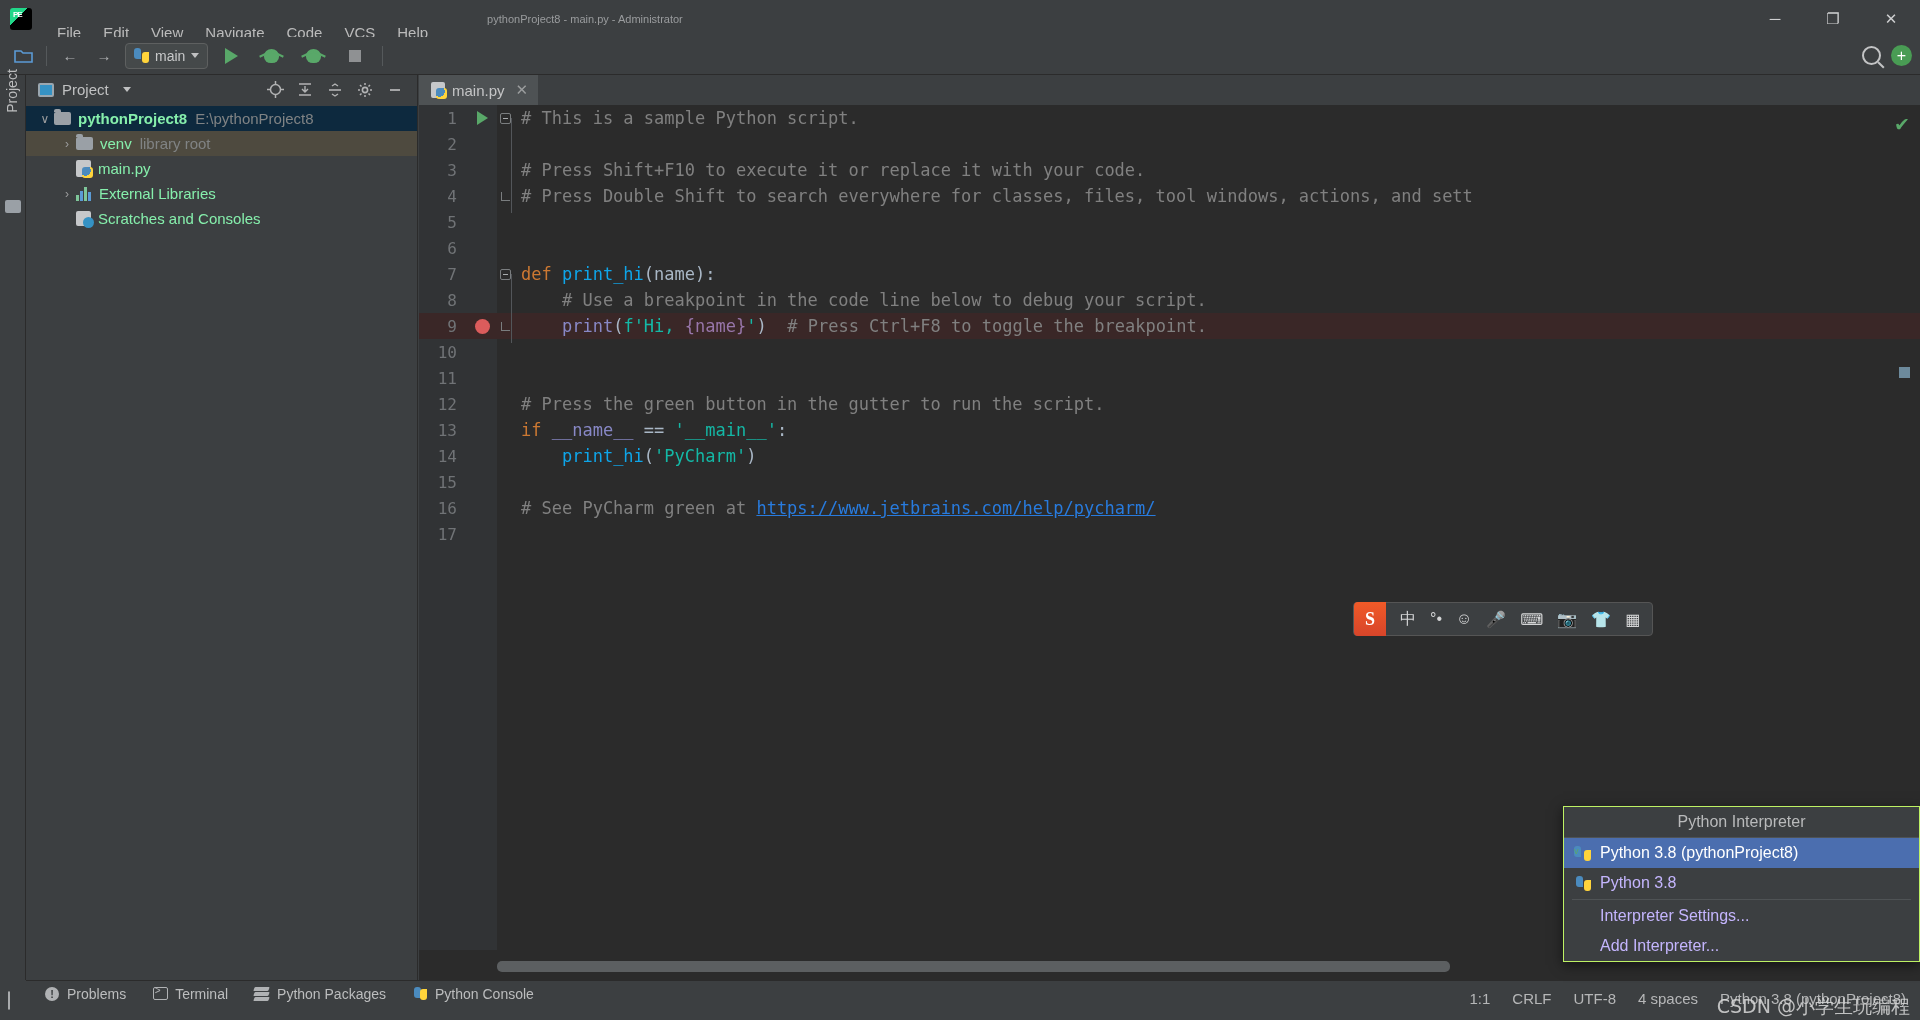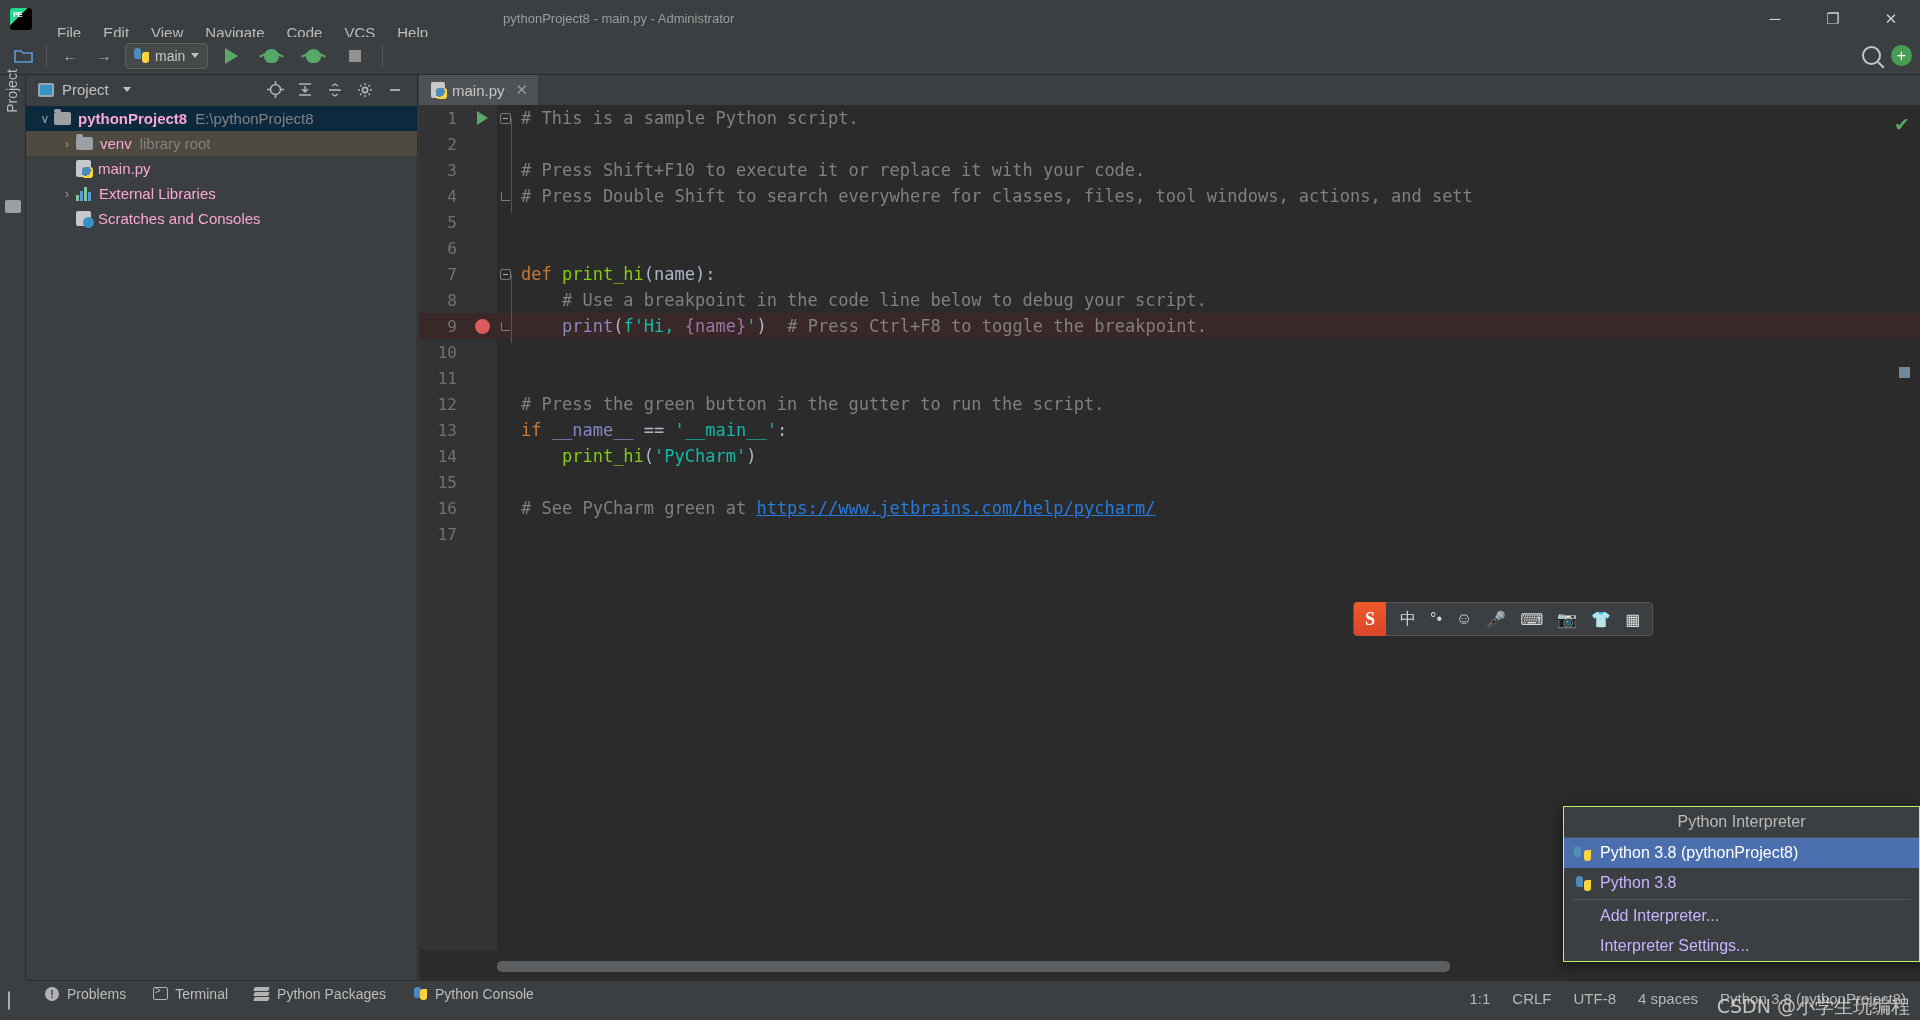--- a/index.html
+++ b/index.html
@@ -25,21 +25,21 @@
     content: "PE"; position: absolute; top: 2px; left: 3px;
     font-size: 8px; color: #fff; font-weight: bold; letter-spacing: -1px;
   }
   .menu { display: flex; align-items: center; height: 37px; margin-top: 28px; }
   .menu-item {
     padding: 0 11px; font-size: 15px; color: #bbbbbb; line-height: 37px;
     cursor: default; white-space: nowrap;
   }
   .menu-item .mn { text-decoration: underline; }
   .win-title {
-    margin-left: 64px; font-size: 13px; color: #9a9c9e; white-space: nowrap;
+    margin-left: 48px; font-size: 11px; color: #9a9c9e; white-space: nowrap;
   }
   .win-ctrls {
     position: absolute; right: 0; top: 0; height: 37px; display: flex; align-items: center;
   }
   .win-btn {
     width: 58px; height: 37px; display: flex; align-items: center; justify-content: center;
     color: #cfd0d1; font-size: 15px;
   }
 
   
@@ -147,21 +147,21 @@
   .lib-ico { width: 16px; height: 14px; margin-right: 7px; flex: none; display: flex; gap: 1px; align-items: flex-end; }
   .lib-ico i { width: 3px; display: block; }
   .scratch-ico {
     width: 15px; height: 15px; margin-right: 7px; flex: none; position: relative;
     background: #c6c8ca; border-radius: 2px;
   }
   .scratch-ico::after {
     content:""; position:absolute; right:-3px; bottom:-2px; width:11px; height:11px;
     background:#3592c4; border-radius: 50%;
   }
-  .tlabel { color: #f9a8d4; }
+  .tlabel { color: #86efac; }
   .tlabel.bold { font-weight: bold; }
   .tsub { color: #808384; margin-left: 8px; }
 
   
   .editor-area {
     position: absolute; top: 75px; left: 419px; right: 0; height: 905px; background: #2b2b2b;
   }
   .tabbar { height: 30px; background: #3c3f41; display: flex; align-items: flex-end; }
   .tab {
     height: 30px; display: flex; align-items: center; gap: 7px; padding: 0 10px 0 12px;
@@ -193,21 +193,21 @@
   .fold::after { content:""; position:absolute; left:2px; top:4px; width:5px; height:1px; background:#a8abad; }
   .foldline {
     position: absolute; left: 92px; top: 0; width: 1px; background: #53565a;
   }
   .bp-dot { width: 15px; height: 15px; border-radius: 50%; background: #db5c5c; }
   .run-arrow { width:0;height:0;border-top:7px solid transparent;border-bottom:7px solid transparent;border-left:11px solid #59a869; }
 
   
   .c-com { color: #808080; }
   .c-kw  { color: #cc7832; }
-  .c-fn  { color: #84cc16; text-align: right; }
+  .c-fn  { color: #0ea5e9; text-align: right; }
   .c-par { color: #a9b7c6; }
   .c-str { color: #14b8a6; }
   .c-var { color: #9876aa; }
   .c-lnk { color: #287bde; text-decoration: underline; }
   .c-bi  { color: #8888c6; }
 
   .hscroll {
     position: absolute; left: 78px; right: 22px; bottom: 8px; height: 11px;
   }
   .hscroll-thumb { height: 11px; background: #5c5f61; border-radius: 5px; width: 68%; }
@@ -476,25 +476,25 @@
           <span class="py-ico venv-ico"></span>
           <span>Python 3.8 (pythonProject8)</span>
         </div>
         <div class="popup-item">
           <span class="py-ico"></span>
           <span>Python 3.8</span>
         </div>
         <div class="popup-sep"></div>
         <div class="popup-item">
           <span style="width: 15px; display: inline-block;"></span>
-          <span>Add Interpreter...</span>
+          <span>Interpreter Settings...</span>
         </div>
         <div class="popup-item">
           <span style="width: 15px; display: inline-block;"></span>
-          <span>Interpreter Settings...</span>
+          <span>Add Interpreter...</span>
         </div>
       </div>
   </div>
 
   <div class="toolwin-bar">
     <div class="tw">
       <span class="tw-ico">
           <span class="ico-circ">!</span>
         </span>
       <span>Problems</span>

